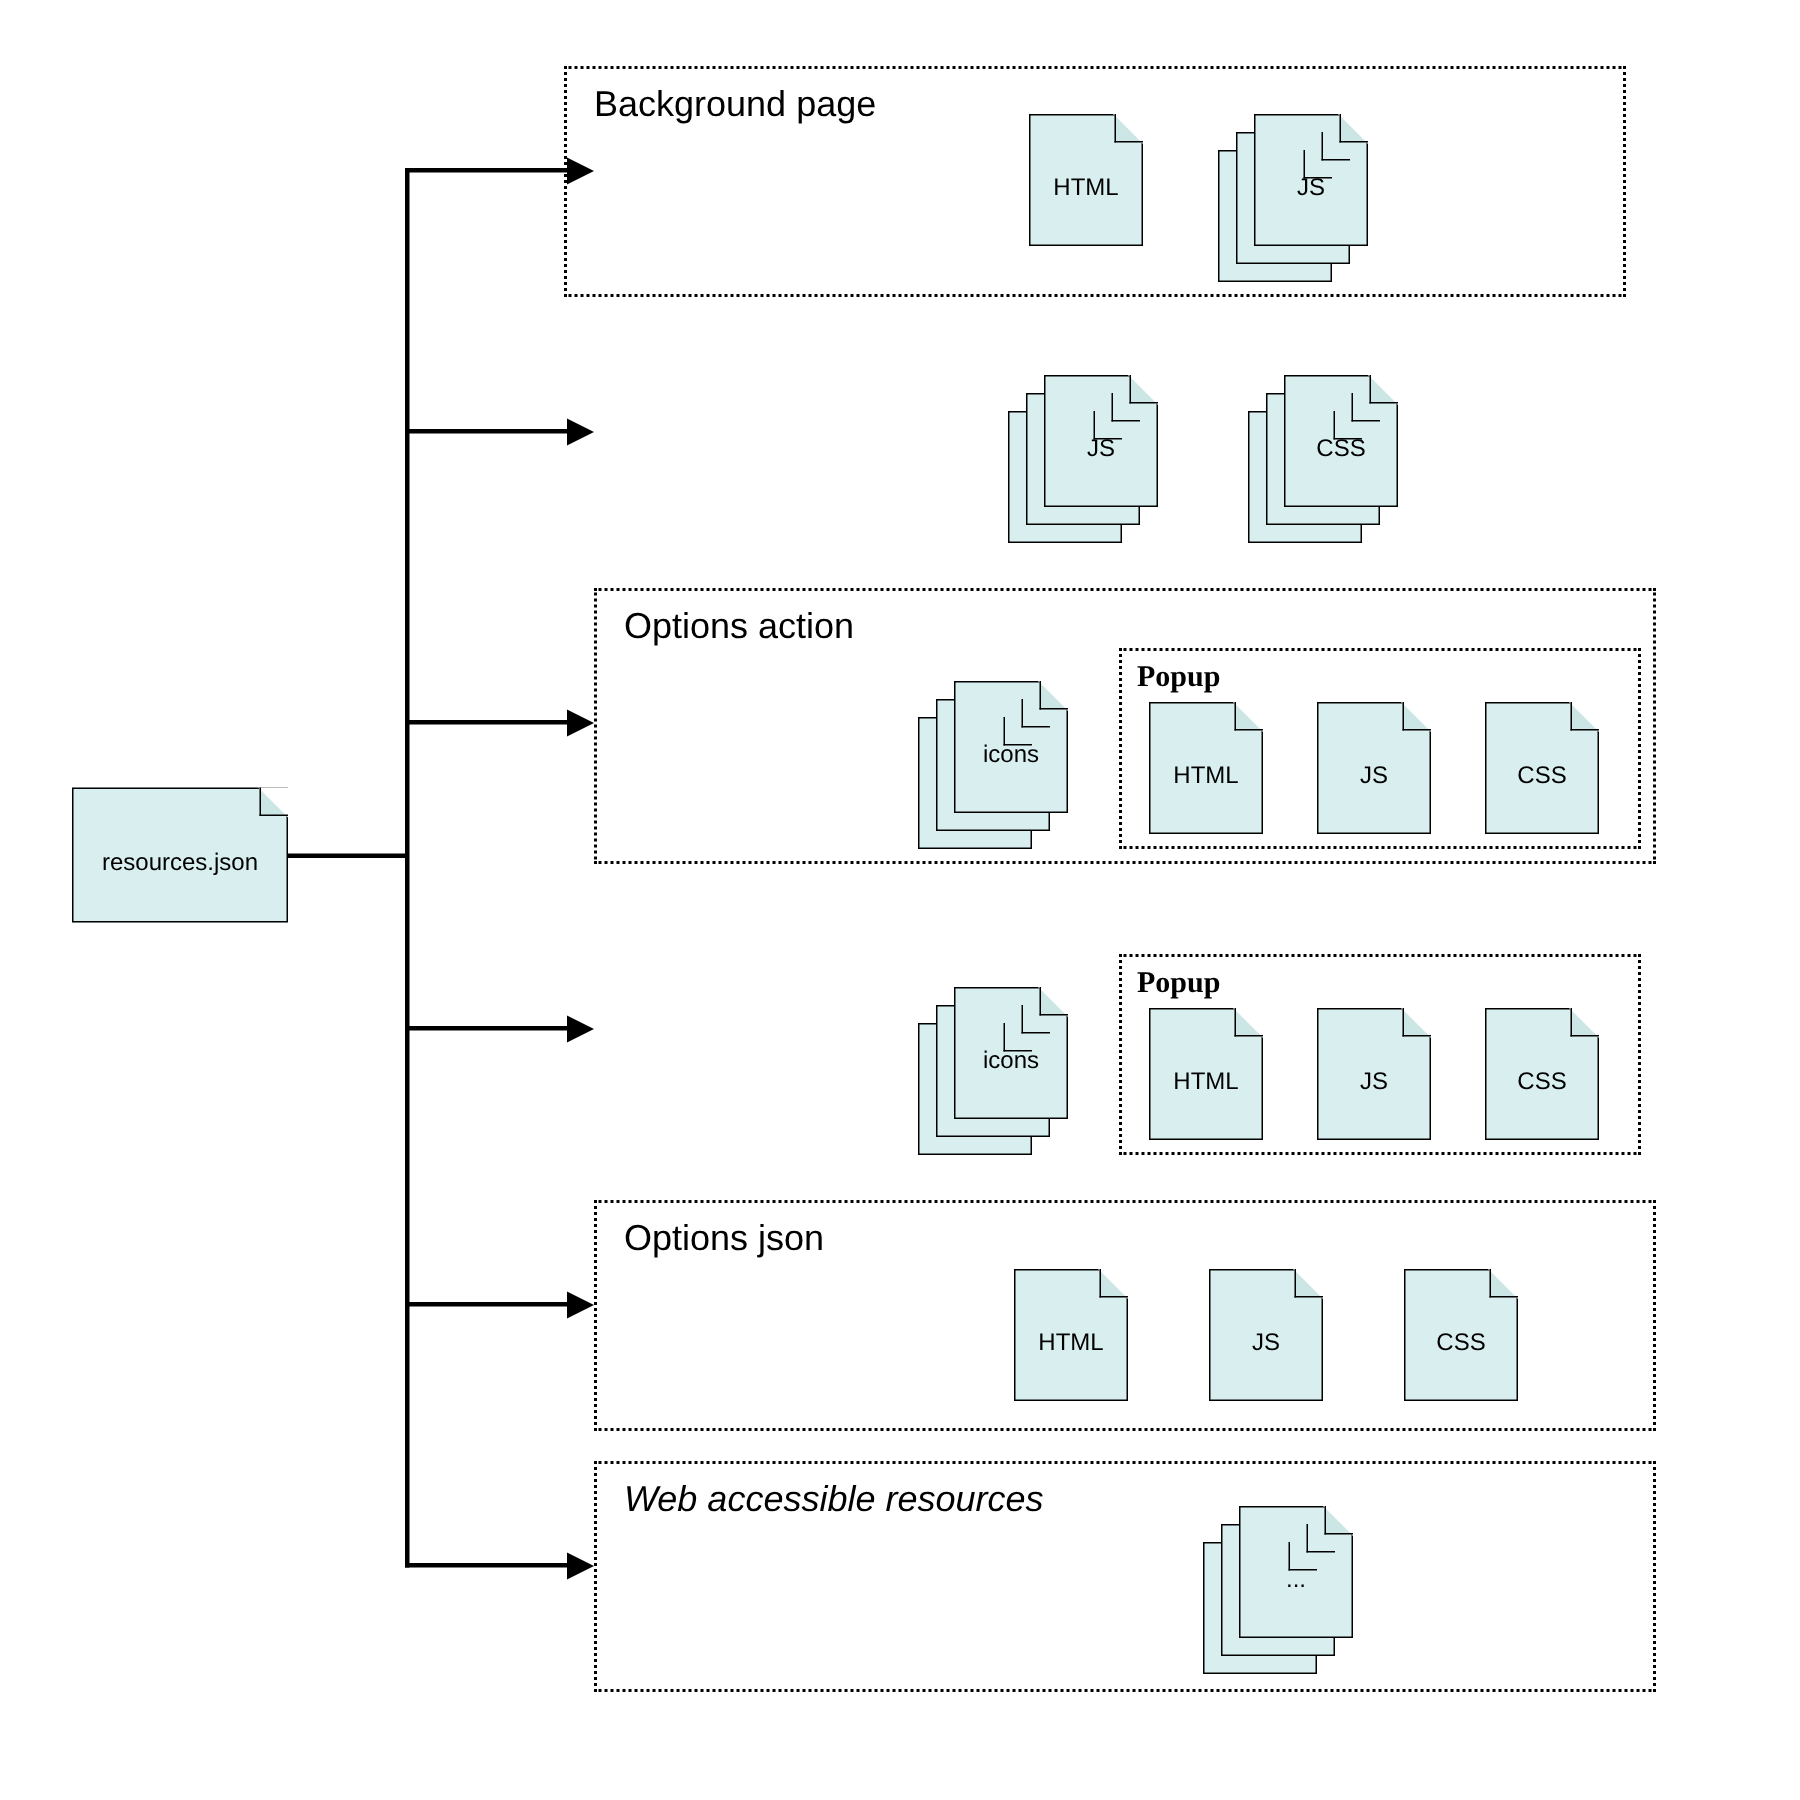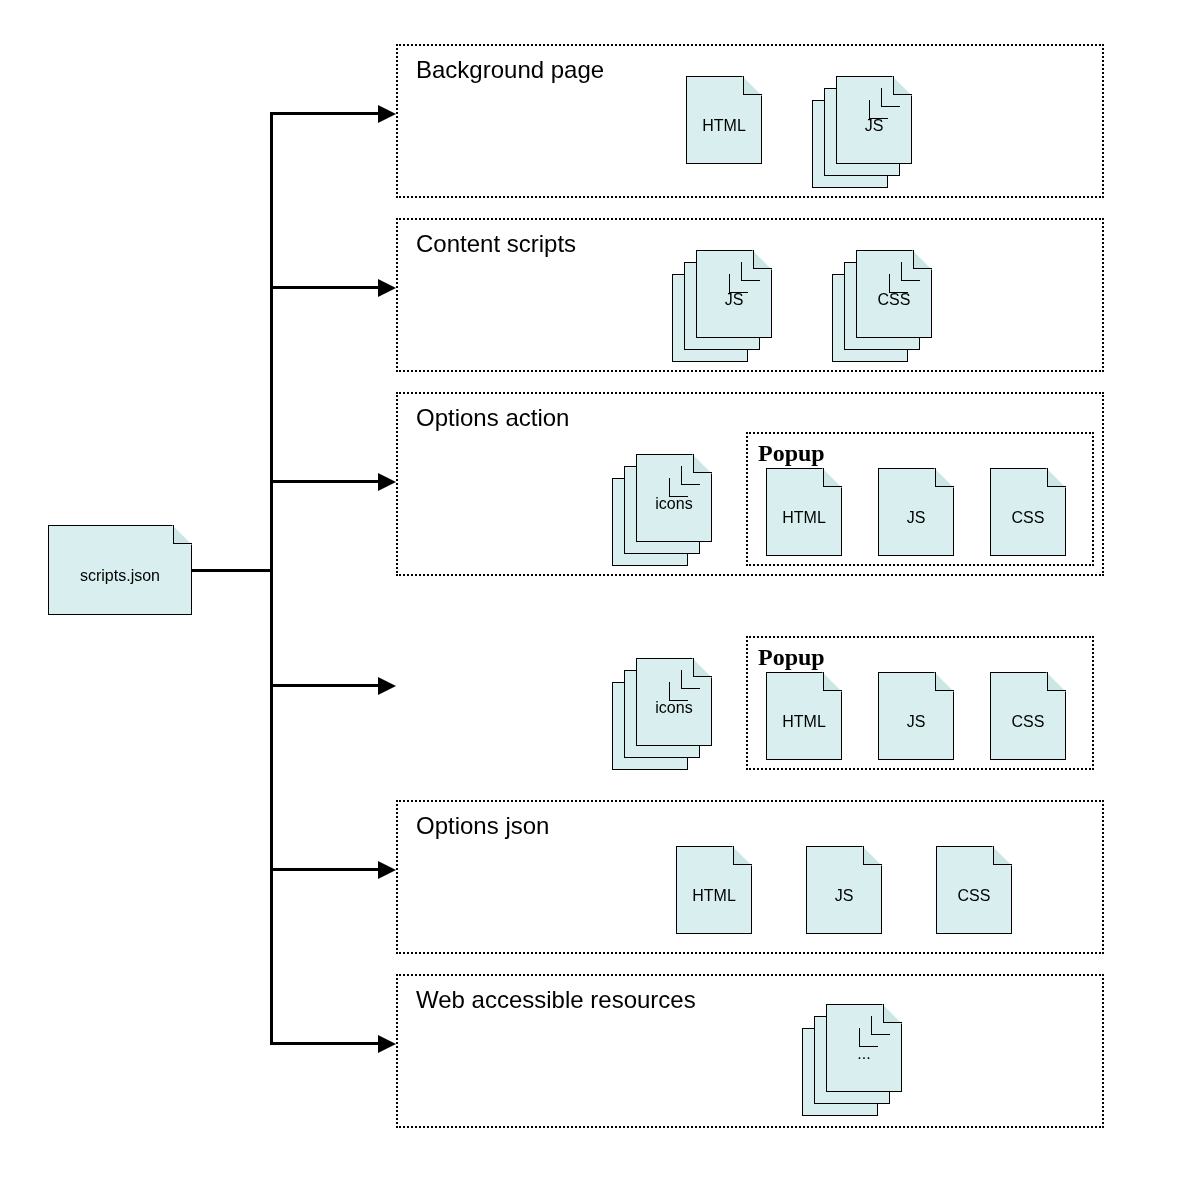--- a/index.html
+++ b/index.html
@@ -82,21 +82,21 @@
   }
   .popup-box {
     position: absolute;
     border: 2px dotted #000;
     box-sizing: border-box;
   }
   .popup-title {
     position: absolute;
     top: 6px;
     left: 10px;
-    font-size: 24px;
+    font-size: 20px;
     font-family: "Times New Roman", serif;
     font-weight: bold;
   }
   .trunk, .branch {
     position: absolute;
     background: #000;
   }
   .arrow-r {
     position: absolute;
     width: 0;
@@ -105,57 +105,54 @@
     border-bottom: 9px solid transparent;
     border-left: 18px solid #000;
   }
 </style>
 </head>
 <body>
 
 <div class="canvas" id="cv">
     <div class="file-icon big" style="left: 48px; top: 525px;">
       <div class="fold"></div>
-      <span class="lbl">scripts.json</span>
+      <span class="lbl">resources.json</span>
     </div>
     <div class="branch" style="left: 192px; top: 569px; width: 78px; height: 3px;"></div>
     <div class="trunk" style="left: 270px; top: 112px; width: 3px; height: 933px;"></div>
     <div class="branch" style="left: 270px; top: 112px; width: 112px; height: 3px;"></div>
     <div class="arrow-r" style="left: 378px; top: 105px;"></div>
     <div class="branch" style="left: 270px; top: 286px; width: 112px; height: 3px;"></div>
     <div class="arrow-r" style="left: 378px; top: 279px;"></div>
     <div class="branch" style="left: 270px; top: 480px; width: 112px; height: 3px;"></div>
     <div class="arrow-r" style="left: 378px; top: 473px;"></div>
     <div class="branch" style="left: 270px; top: 684px; width: 112px; height: 3px;"></div>
     <div class="arrow-r" style="left: 378px; top: 677px;"></div>
     <div class="branch" style="left: 270px; top: 868px; width: 112px; height: 3px;"></div>
     <div class="arrow-r" style="left: 378px; top: 861px;"></div>
     <div class="branch" style="left: 270px; top: 1042px; width: 112px; height: 3px;"></div>
     <div class="arrow-r" style="left: 378px; top: 1035px;"></div>
-    <div class="section-box" style="left: 396px; top: 44px; width: 708px; height: 154px; text-align: right;">
+    <div class="section-box" style="left: 376px; top: 44px; width: 708px; height: 154px; text-align: right;">
       <div class="section-title">Background page</div>
     </div>
     <div class="file-icon" style="left: 686px; top: 76px;">
       <div class="fold"></div>
       <span class="lbl">HTML</span>
     </div>
     <div class="file-icon" style="left: 812px; top: 100px;">
       <div class="fold"></div>
       <span class="lbl"></span>
     </div>
     <div class="file-icon" style="left: 824px; top: 88px;">
       <div class="fold"></div>
       <span class="lbl"></span>
     </div>
     <div class="file-icon" style="left: 836px; top: 76px;">
       <div class="fold"></div>
       <span class="lbl">JS</span>
-    </div>
-    <div class="section-box" style="left: 396px; top: 218px; width: 708px; height: 154px;">
-      <div class="section-title">Content scripts</div>
     </div>
     <div class="file-icon" style="left: 672px; top: 274px;">
       <div class="fold"></div>
       <span class="lbl"></span>
     </div>
     <div class="file-icon" style="left: 684px; top: 262px;">
       <div class="fold"></div>
       <span class="lbl"></span>
     </div>
     <div class="file-icon" style="left: 696px; top: 250px;">
@@ -239,21 +236,21 @@
       <span class="lbl">HTML</span>
     </div>
     <div class="file-icon" style="left: 806px; top: 846px;">
       <div class="fold"></div>
       <span class="lbl">JS</span>
     </div>
     <div class="file-icon" style="left: 936px; top: 846px;">
       <div class="fold"></div>
       <span class="lbl">CSS</span>
     </div>
-    <div class="section-box" style="left: 396px; top: 974px; width: 708px; height: 154px;">
+    <div class="section-box" style="left: 396px; top: 974px; width: 708px; height: 154px; font-style: italic;">
       <div class="section-title">Web accessible resources</div>
     </div>
     <div class="file-icon" style="left: 802px; top: 1028px;">
       <div class="fold"></div>
       <span class="lbl"></span>
     </div>
     <div class="file-icon" style="left: 814px; top: 1016px;">
       <div class="fold"></div>
       <span class="lbl"></span>
     </div>

